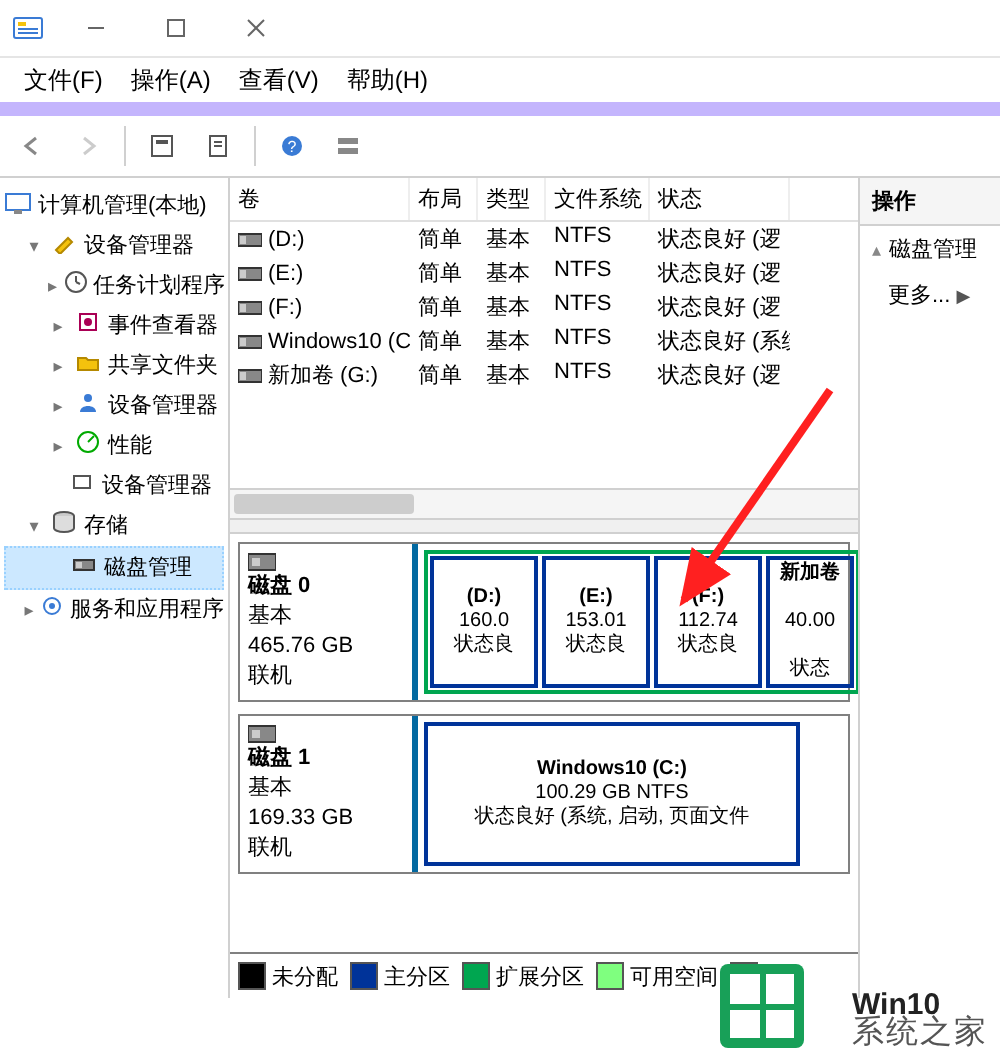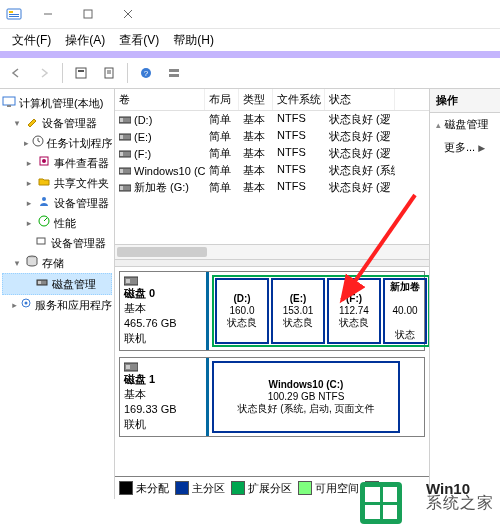--- a/index.html
+++ b/index.html
@@ -39,21 +39,21 @@
   .part{border:2px solid #003399;display:flex;flex-direction:column;align-items:center;justify-content:center;text-align:center;font-size:10px;line-height:12px;padding:1px;min-width:0;overflow:hidden}
   .d0wrap{display:flex;flex:1;border:2px solid #00a650;padding:1px;gap:2px}
   .legend{height:22px;border-top:1px solid #808080;display:flex;align-items:center;gap:6px;padding:0 4px;font-size:11px}
   .lg{display:flex;align-items:flex-start;gap:3px}
   .sw{width:12px;height:12px;border:1px solid #555}
   .actions{width:70px;padding:0;font-size:11px}
   .actions .hdr{background:#f5f5f5;border-bottom:1px solid #d0d0d0;padding:4px 6px;font-weight:bold}
   .actions .item{padding:4px 6px;display:flex;align-items:center;gap:4px;white-space:nowrap}
   .actions .more{padding:4px 6px 4px 14px}
   .arrow{position:absolute;right:80px;top:190px;pointer-events:none}
-  .watermark{position:absolute;right:6px;bottom:6px;display:flex;align-items:flex-start;gap:24px}
+  .watermark{position:absolute;right:6px;bottom:6px;display:flex;align-items:flex-end;gap:24px}
   .wm-sq{width:32px;height:32px;background:#18a058;display:grid;grid-template-columns:1fr 1fr;grid-template-rows:1fr 1fr;gap:3px;padding:5px;border-radius:4px}
   .wm-sq>div{background:#fff}
   .wm-txt{display:flex;flex-direction:column;line-height:14px}
   .wm-txt .t1{font-size:15px;font-weight:bold;color:#222}
   .wm-txt .t2{font-size:16px;color:#555;letter-spacing:1px}
   svg{display:block}
 </style>
 </head>
 <body>
 

